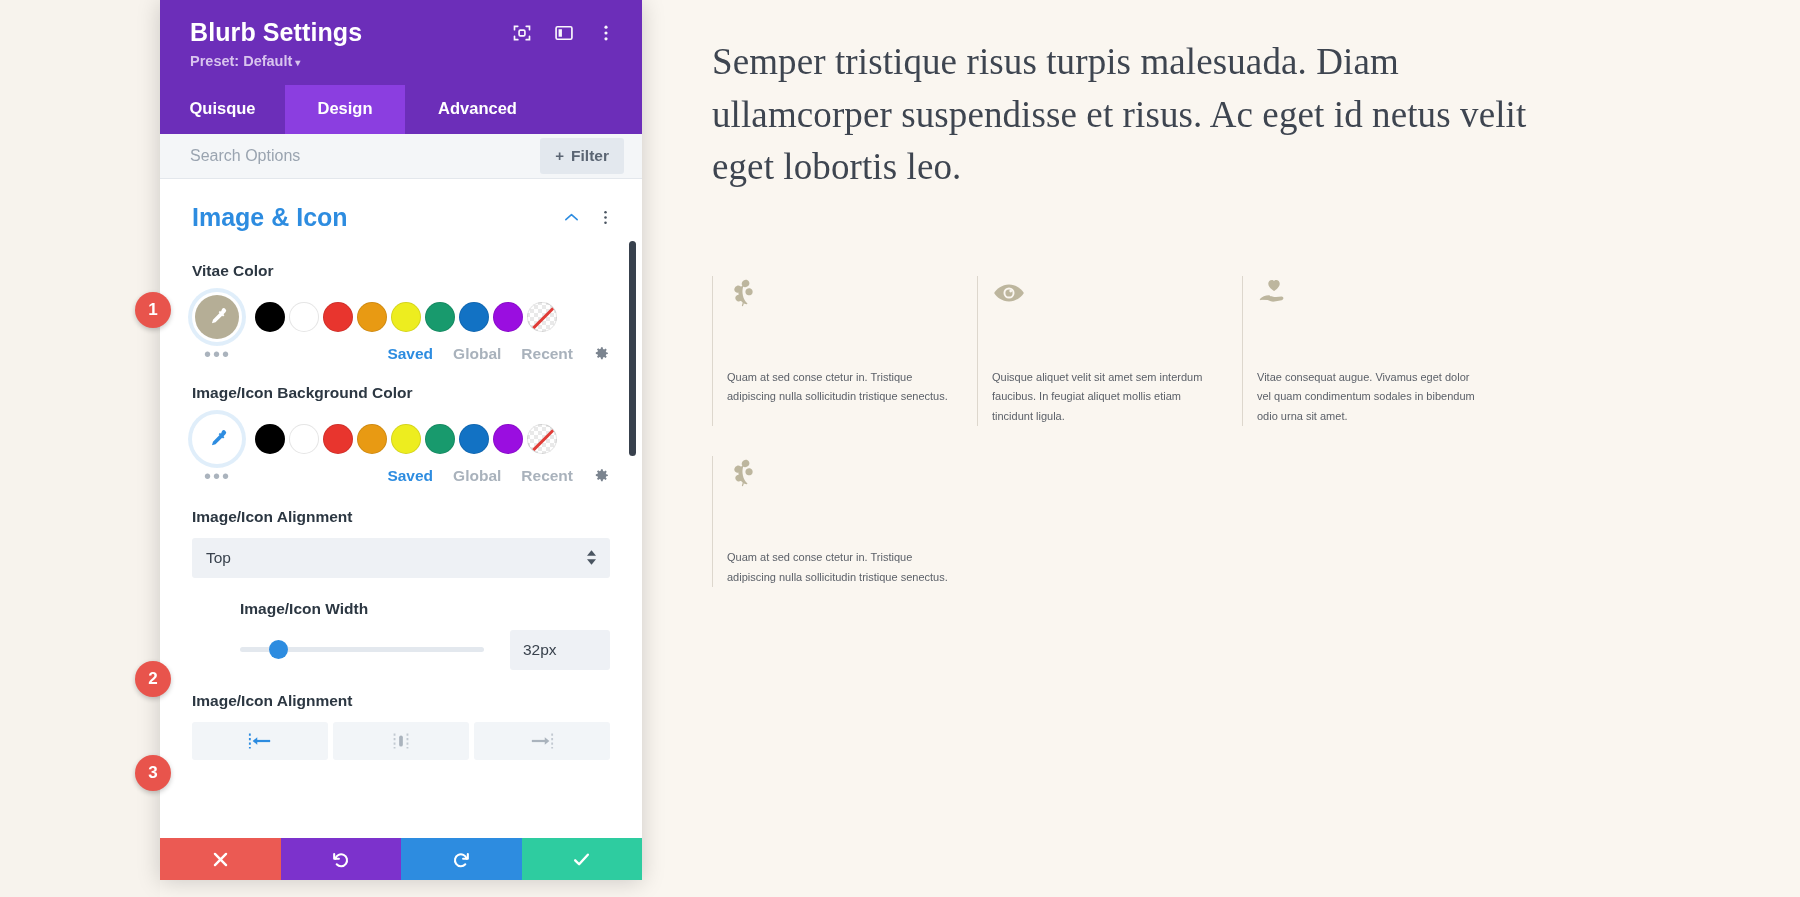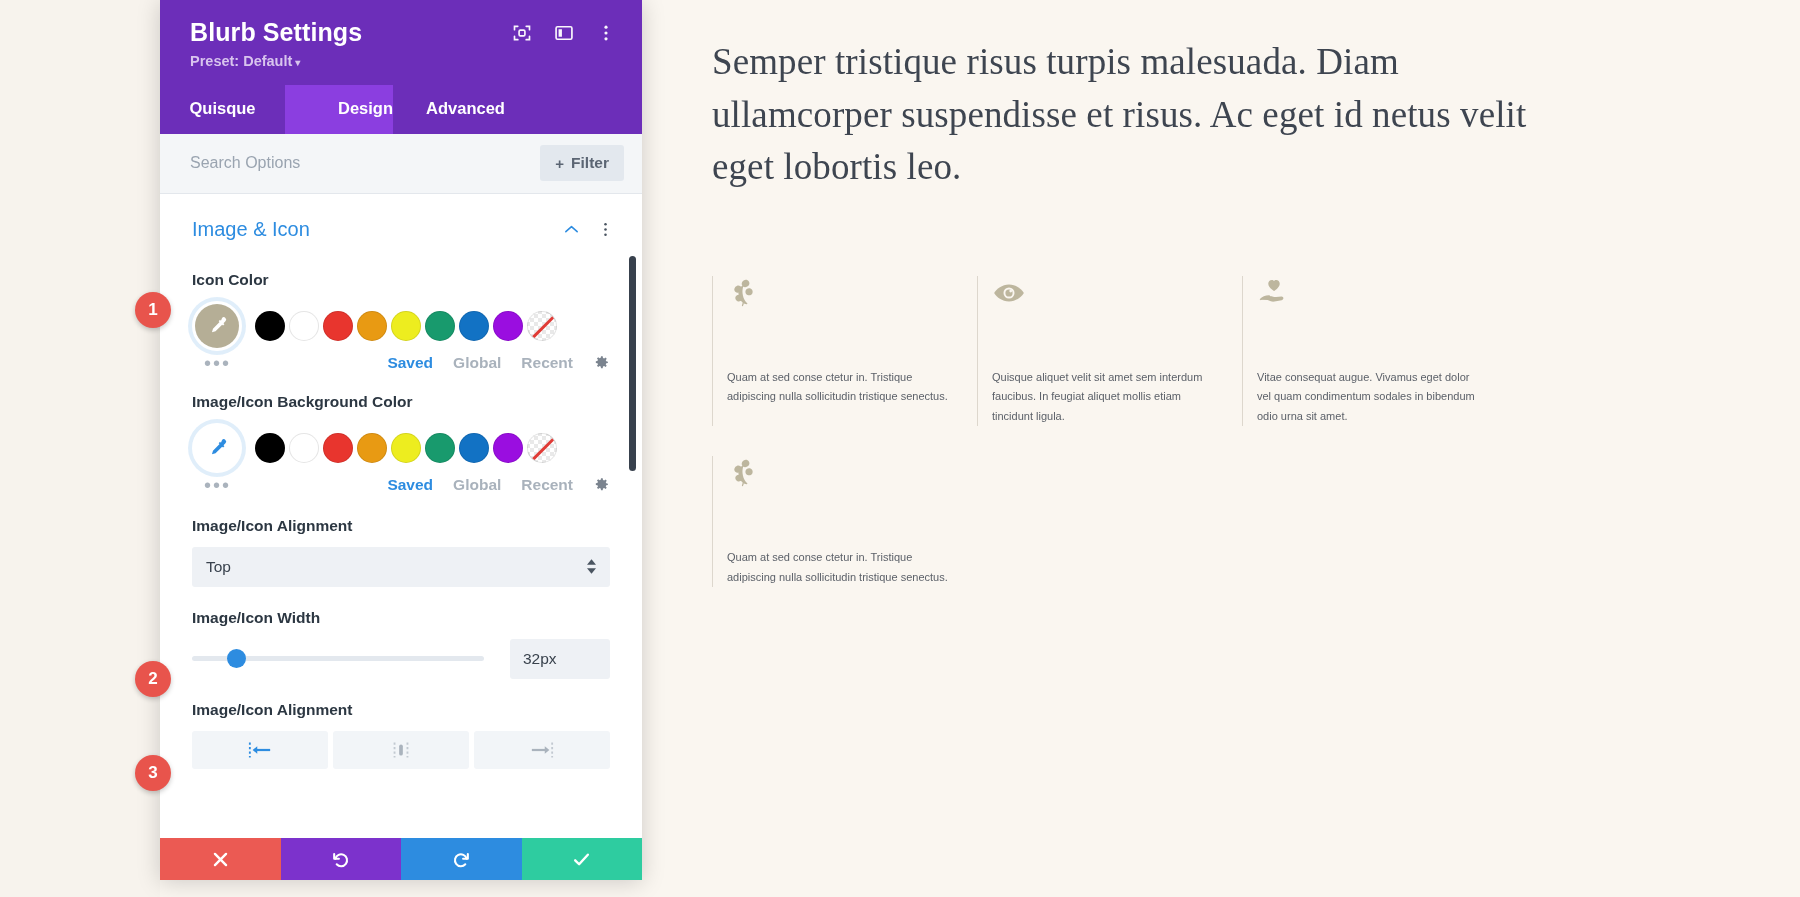--- a/index.html
+++ b/index.html
@@ -50,28 +50,28 @@
 
   
   .tabs { display: flex; flex: 0 0 auto; background: #6c2eb9; }
   .tab {
     flex: 0 0 auto;
     padding: 14px 0 16px 0;
     color: #ffffff; font-size: 16.5px; font-weight: bold;
     text-align: center; cursor: pointer;
   }
   .tab.t1 { width: 125px; }
-  .tab.t2 { width: 108px; background: #8b3ee0; text-align: right; }
+  .tab.t2 { width: 120px; background: #8b3ee0; }
   .tab.t3 { width: 145px; }
 
   
   .search-row {
     display: flex; align-items: center; justify-content: space-between;
     background: #f4f6f8; border-bottom: 1px solid #e3e7ec;
-    padding: 0 18px 0 30px; height: 60px; flex: 0 0 auto;
+    padding: 0 18px 0 30px; height: 45px; flex: 0 0 auto;
   }
   .search-input {
     border: none; background: transparent; outline: none;
     font-size: 16px; color: #3c4856; font-family: inherit;
     width: 280px;
   }
   .search-input::placeholder { color: #9aa4b0; }
   .filter-btn {
     background: #e3e8ee; color: #5b6573;
     font-size: 15.5px; font-weight: 600;
@@ -95,21 +95,21 @@
   .scroll-thumb {
     position: absolute; right: 3px; top: 62px; width: 7px; height: 215px;
     background: #38414d; border-radius: 4px;
   }
 
   
   .section-head {
     display: flex; align-items: center; justify-content: space-between;
     padding: 24px 28px 10px 32px;
   }
-  .section-title { color: #2d8ce0; font-size: 20px; font-weight: 400; }
+  .section-title { color: #2d8ce0; font-size: 25px; font-weight: 700; }
   .section-actions { display: flex; align-items: center; gap: 17px; }
   .chev-up, .sec-dots { width: 17px; height: 17px; cursor: pointer; }
 
   
   .field { padding: 0 32px; }
   .field-label {
     color: #2c3742; font-size: 15.5px; font-weight: bold;
     margin-bottom: 12px; margin-top: 20px;
   }
 
@@ -293,21 +293,21 @@
             </svg>
             <svg class="sec-dots" viewBox="0 0 24 24">
               <circle cx="12" cy="4.5" r="1.8" fill="#4a5561"></circle>
               <circle cx="12" cy="12" r="1.8" fill="#4a5561"></circle>
               <circle cx="12" cy="19.5" r="1.8" fill="#4a5561"></circle>
             </svg>
           </div>
         </div>
 
         <div class="field">
-          <div class="field-label">Icon Color</div>
+          <div class="field-label">Vitae Color</div>
           <div class="swatch-row">
             <div class="picker-wrap">
               <div class="picker-circle" id="icon-picker-circle" style="background: rgb(181, 174, 150);">
                 <svg viewBox="0 0 24 24" width="22" height="22">
                   <path d="M17.5 3.2a2.6 2.6 0 0 1 3.7 3.7l-2.1 2.1 1 1-1.5 1.5-1-1-7.2 7.2-3.9 1.1 1.1-3.9 7.2-7.2-1-1L15.3 5.2l1 1 1.2-3z" fill="#ffffff"></path>
                 </svg>
               </div>
             </div>
             <div class="swatch s-0" style="background: rgb(0, 0, 0);"></div>
             <div class="swatch s-1" style="background: rgb(255, 255, 255);"></div>
@@ -373,21 +373,21 @@
               <svg width="9" height="6" viewBox="0 0 10 6">
                 <path d="M5 0l5 6H0z" fill="#4a5561"></path>
               </svg>
               <svg width="9" height="6" viewBox="0 0 10 6">
                 <path d="M5 6L0 0h10z" fill="#4a5561"></path>
               </svg>
             </span>
           </div>
         </div>
 
-        <div class="field" style="margin-top:22px;">
+        <div class="field" style="margin-top:22px;margin-left:48px;">
           <div class="field-label">Image/Icon Width</div>
           <div class="slider-row">
             <div class="slider-track">
               <div class="slider-thumb" id="width-thumb" style="left: 12%;"></div>
             </div>
             <div class="slider-value">32px</div>
           </div>
         </div>
 
         <div class="field" style="margin-top:22px;">

